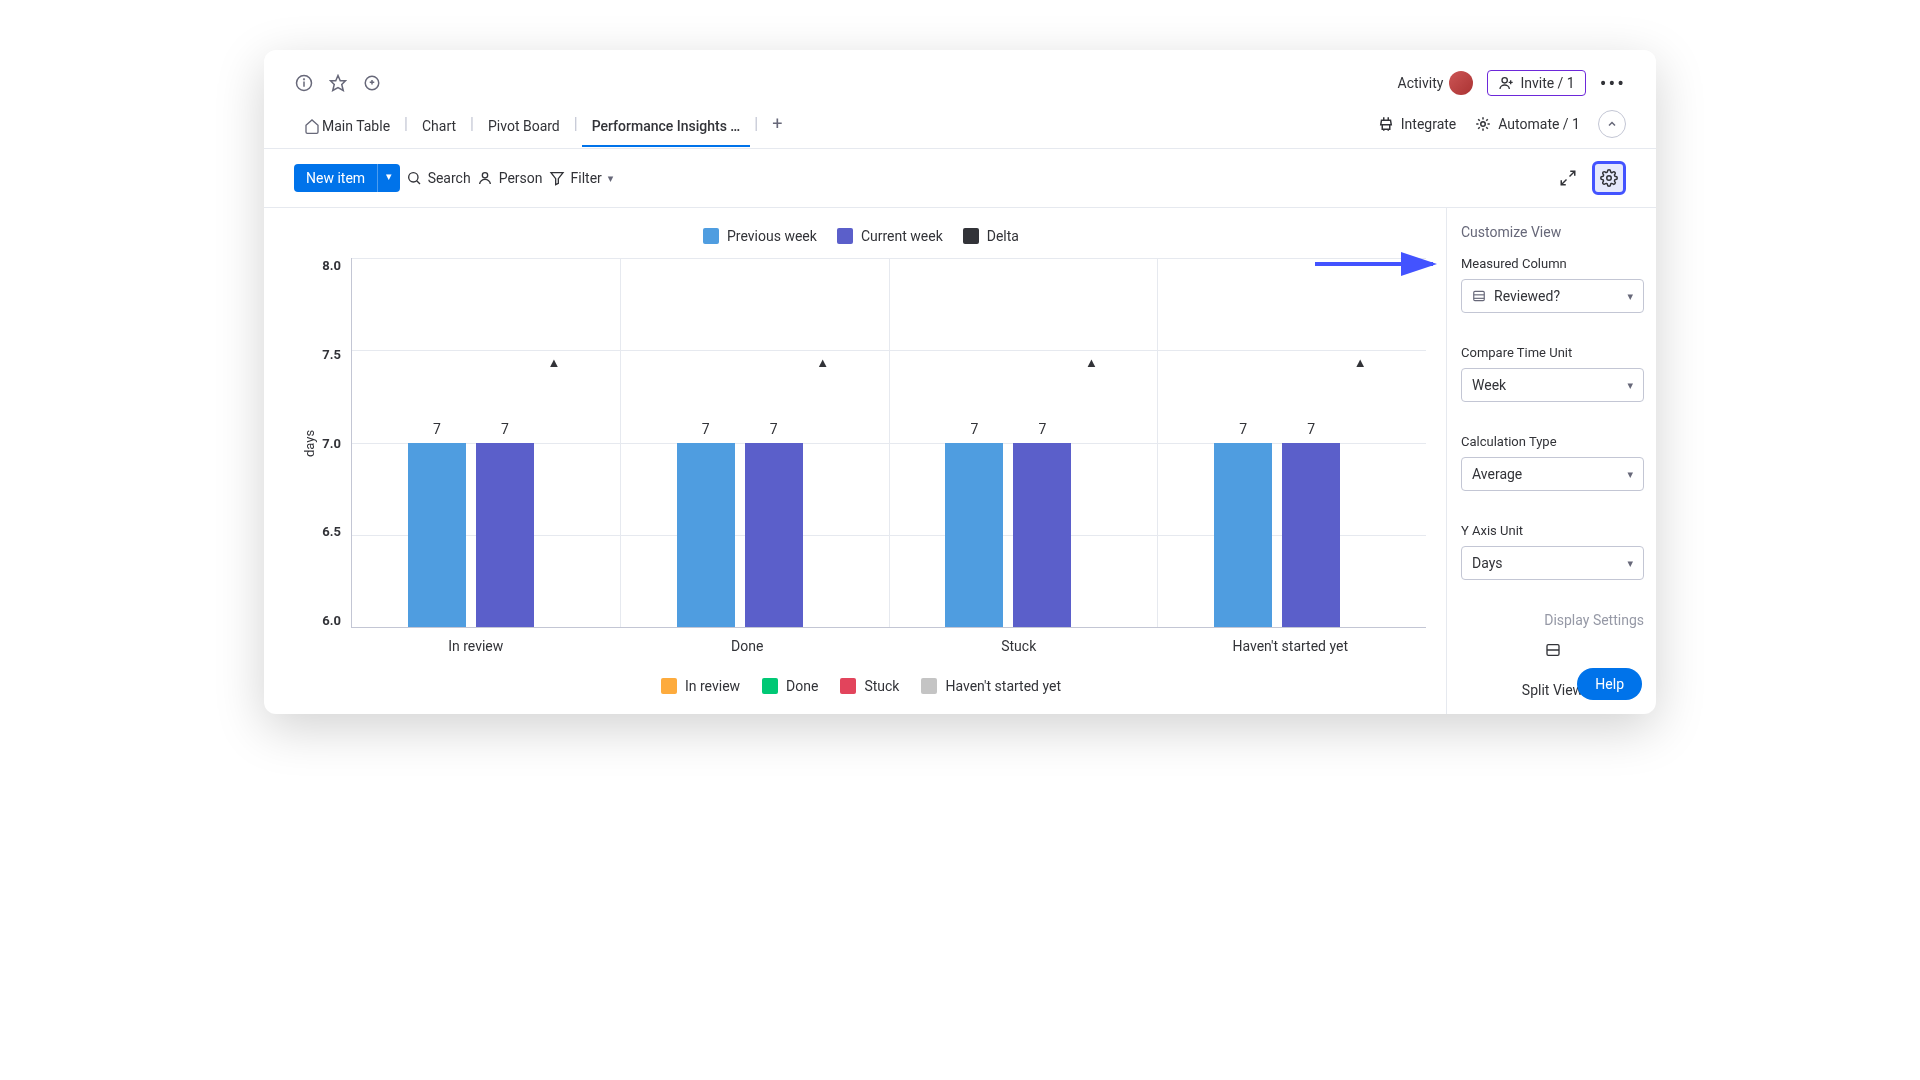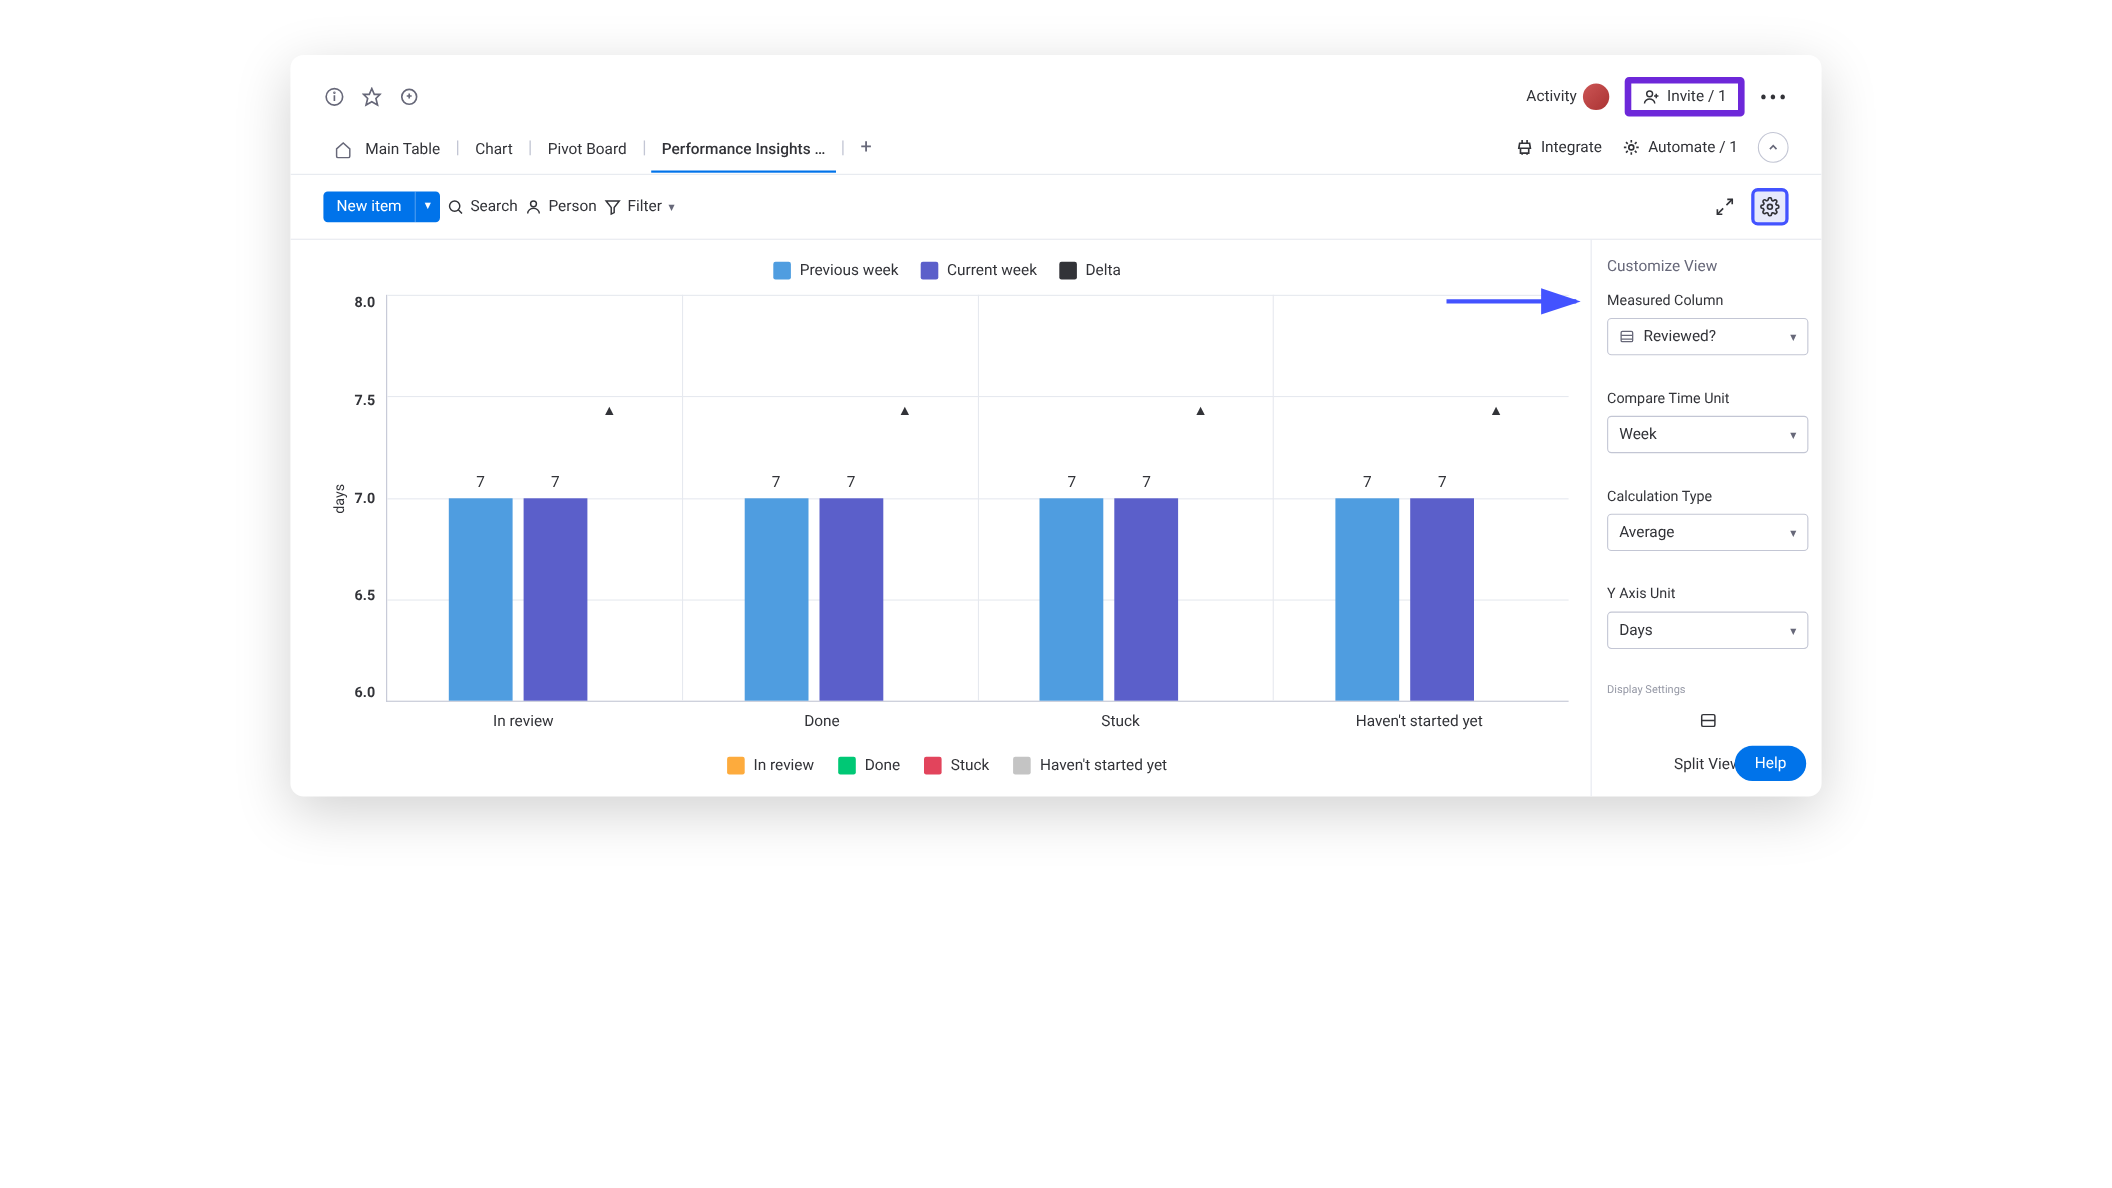--- a/index.html
+++ b/index.html
@@ -6,24 +6,24 @@
 body { background: #fff; width: 1920px; height: 1080px; display:flex; align-items:flex-start; justify-content:center; padding-top:50px;}
 .card { width: 1392px; background:#fff; border-radius:12px; box-shadow: 0 14px 50px rgba(0,0,0,0.18); overflow:hidden; position:relative;}
 .header { padding: 20px 30px 0 30px; }
 .title-row { display:flex; align-items:center; gap:14px; }
 .title { font-size:30px; font-weight:600; color:#323338; }
 .title-icons { display:flex; gap:14px; align-items:center; color:#676879; }
 .iconbtn { width:20px; height:20px; display:flex; align-items:center; justify-content:center; color:#676879; cursor:pointer;}
 .header-right { margin-left:auto; display:flex; align-items:center; gap:14px; }
 .activity { font-size:14px; color:#323338; display:flex; align-items:center; gap:6px;}
 .avatar { width:24px; height:24px; border-radius:50%; background:linear-gradient(135deg,#c55,#a33); }
-.invite-btn { border:6px solid #6d28d9; border-radius:4px; padding:4px 10px; font-size:14px; display:flex; align-items:center; gap:6px; color:#323338; cursor:pointer; background:#fff;}
+.invite-btn { border:1px solid #6d28d9; border-radius:4px; padding:4px 10px; font-size:14px; display:flex; align-items:center; gap:6px; color:#323338; cursor:pointer; background:#fff;}
 .dots { font-size:20px; color:#323338; cursor:pointer; letter-spacing:2px;}
 .tabs-row { display:flex; align-items:center; gap:0px; padding: 14px 30px 0 30px; border-bottom:1px solid #e6e9ef; position:relative;}
-.tab { font-size:14px; color:#323338; padding:6px 10px 12px; display:flex; align-items:center; gap:12px; cursor:pointer; position:relative;}
+.tab { font-size:14px; color:#323338; padding:6px 10px 12px; display:flex; align-items:center; gap:2px; cursor:pointer; position:relative;}
 .tab-sep { color:#c3c6d4; padding:0 4px 12px;}
 .tab.active { font-weight:500; }
 .tab.active::after { content:""; position:absolute; left:0; right:0; bottom:-1px; height:2px; background:#0073ea; }
 .tab-add { color:#676879; font-size:18px; padding:0 10px 12px; cursor:pointer;}
 .tabs-right { margin-left:auto; display:flex; align-items:center; gap:18px; padding-bottom:10px;}
 .right-link { font-size:14px; color:#323338; display:flex; align-items:center; gap:6px; cursor:pointer;}
 .collapse-btn { width:28px; height:28px; border:1px solid #c3c6d4; border-radius:50%; display:flex; align-items:center; justify-content:center; cursor:pointer;}
 .toolbar { display:flex; align-items:center; gap:6px; padding:12px 30px; border-bottom:1px solid #e6e9ef; position:relative;}
 .newitem { background:#0073ea; color:#fff; border-radius:4px; display:flex; overflow:hidden; }
 .newitem-main { padding:6px 12px; font-size:14px; cursor:pointer;}
@@ -50,21 +50,21 @@
 .bar.curr { background:#5b5fca; }
 .bar-label { position:absolute; top:-22px; left:50%; transform:translateX(-50%); font-size:14px; color:#323338;}
 .delta-mark { font-size:13px; color:#323338; align-self:center; margin-bottom:160px; width:20px; text-align:center;}
 .xlabels { display:flex; margin-left:44px;}
 .xlabel { flex:1; text-align:center; font-size:14px; color:#323338; padding-top:10px;}
 .legend-bottom { display:flex; justify-content:center; gap:22px; padding-top:24px;}
 .side { width:210px; border-left:1px solid #e6e9ef; padding:16px 12px 16px 14px;}
 .side-h1 { font-size:14px; color:#676879; margin-bottom:16px;}
 .side-label { font-size:13px; color:#323338; margin-bottom:8px;}
 .side-select { border:1px solid #c3c6d4; border-radius:4px; padding:8px 10px; font-size:14px; color:#323338; display:flex; align-items:center; gap:8px; justify-content:space-between; margin-bottom:32px; cursor:pointer;}
-.side-h2 { font-size:10px; color:#9699a6; margin-top:6px; margin-bottom:14px;}
+.side-h2 { font-size:14px; color:#9699a6; margin-top:6px; margin-bottom:14px;text-align:right;}
 .split-row { display:flex; align-items:center; gap:24px; font-size:14px; color:#323338; cursor:pointer;flex-direction:column;}
 .help-pill { position:absolute; right:14px; bottom:14px; background:#0073ea; color:#fff; border-radius:18px; padding:8px 18px; font-size:14px; cursor:pointer;}
 svg { display:block; }
 .chev { font-size:11px; color:#676879;}
 .arrow-annot { position:absolute; top:46px; left:-132px; }
 .arrow-annot svg { overflow:visible; }
 </style>
 </head>
 <body>
 

